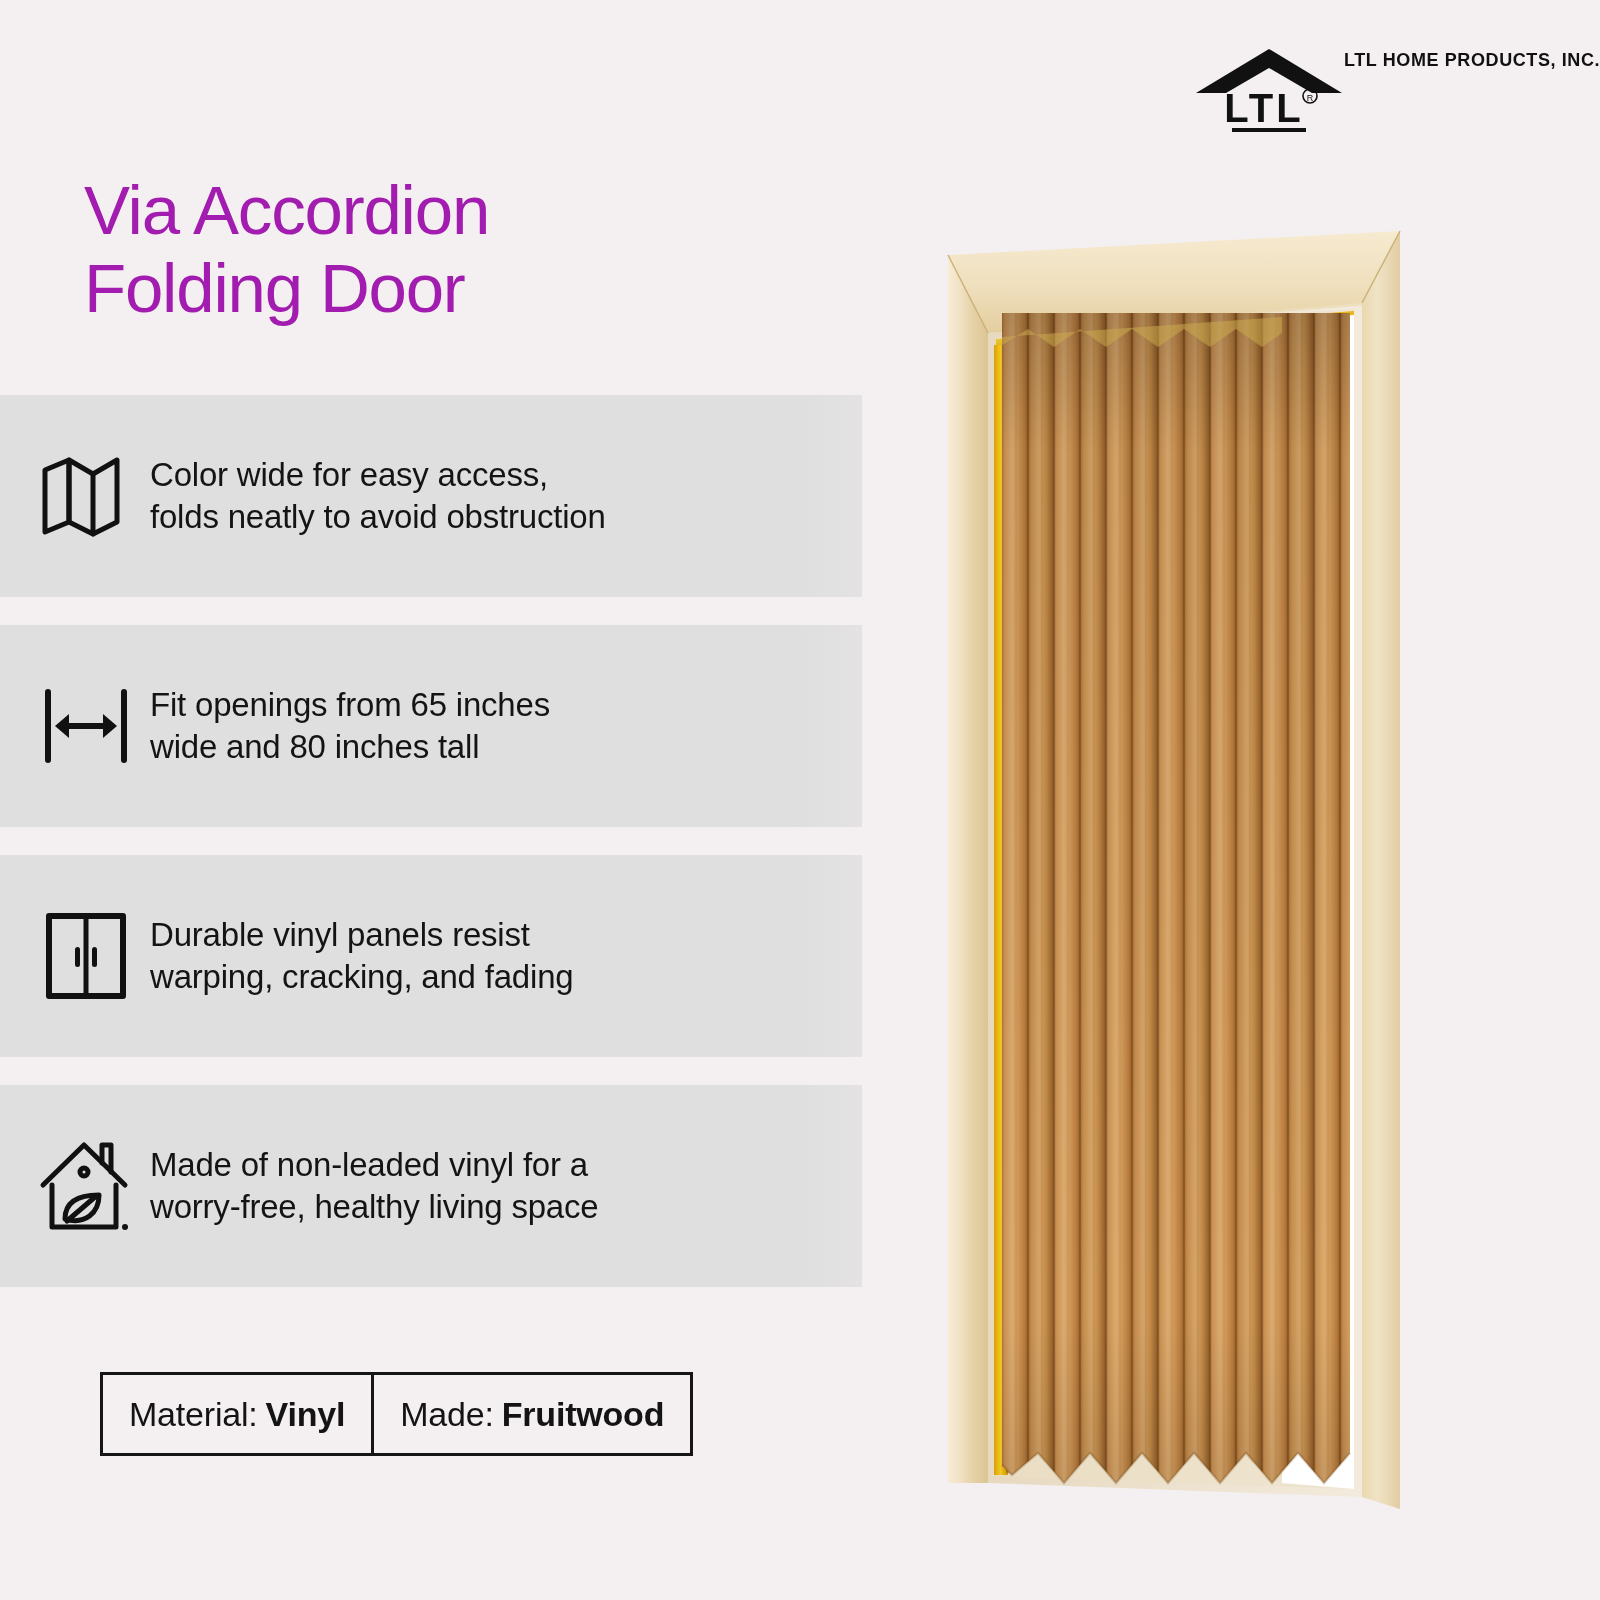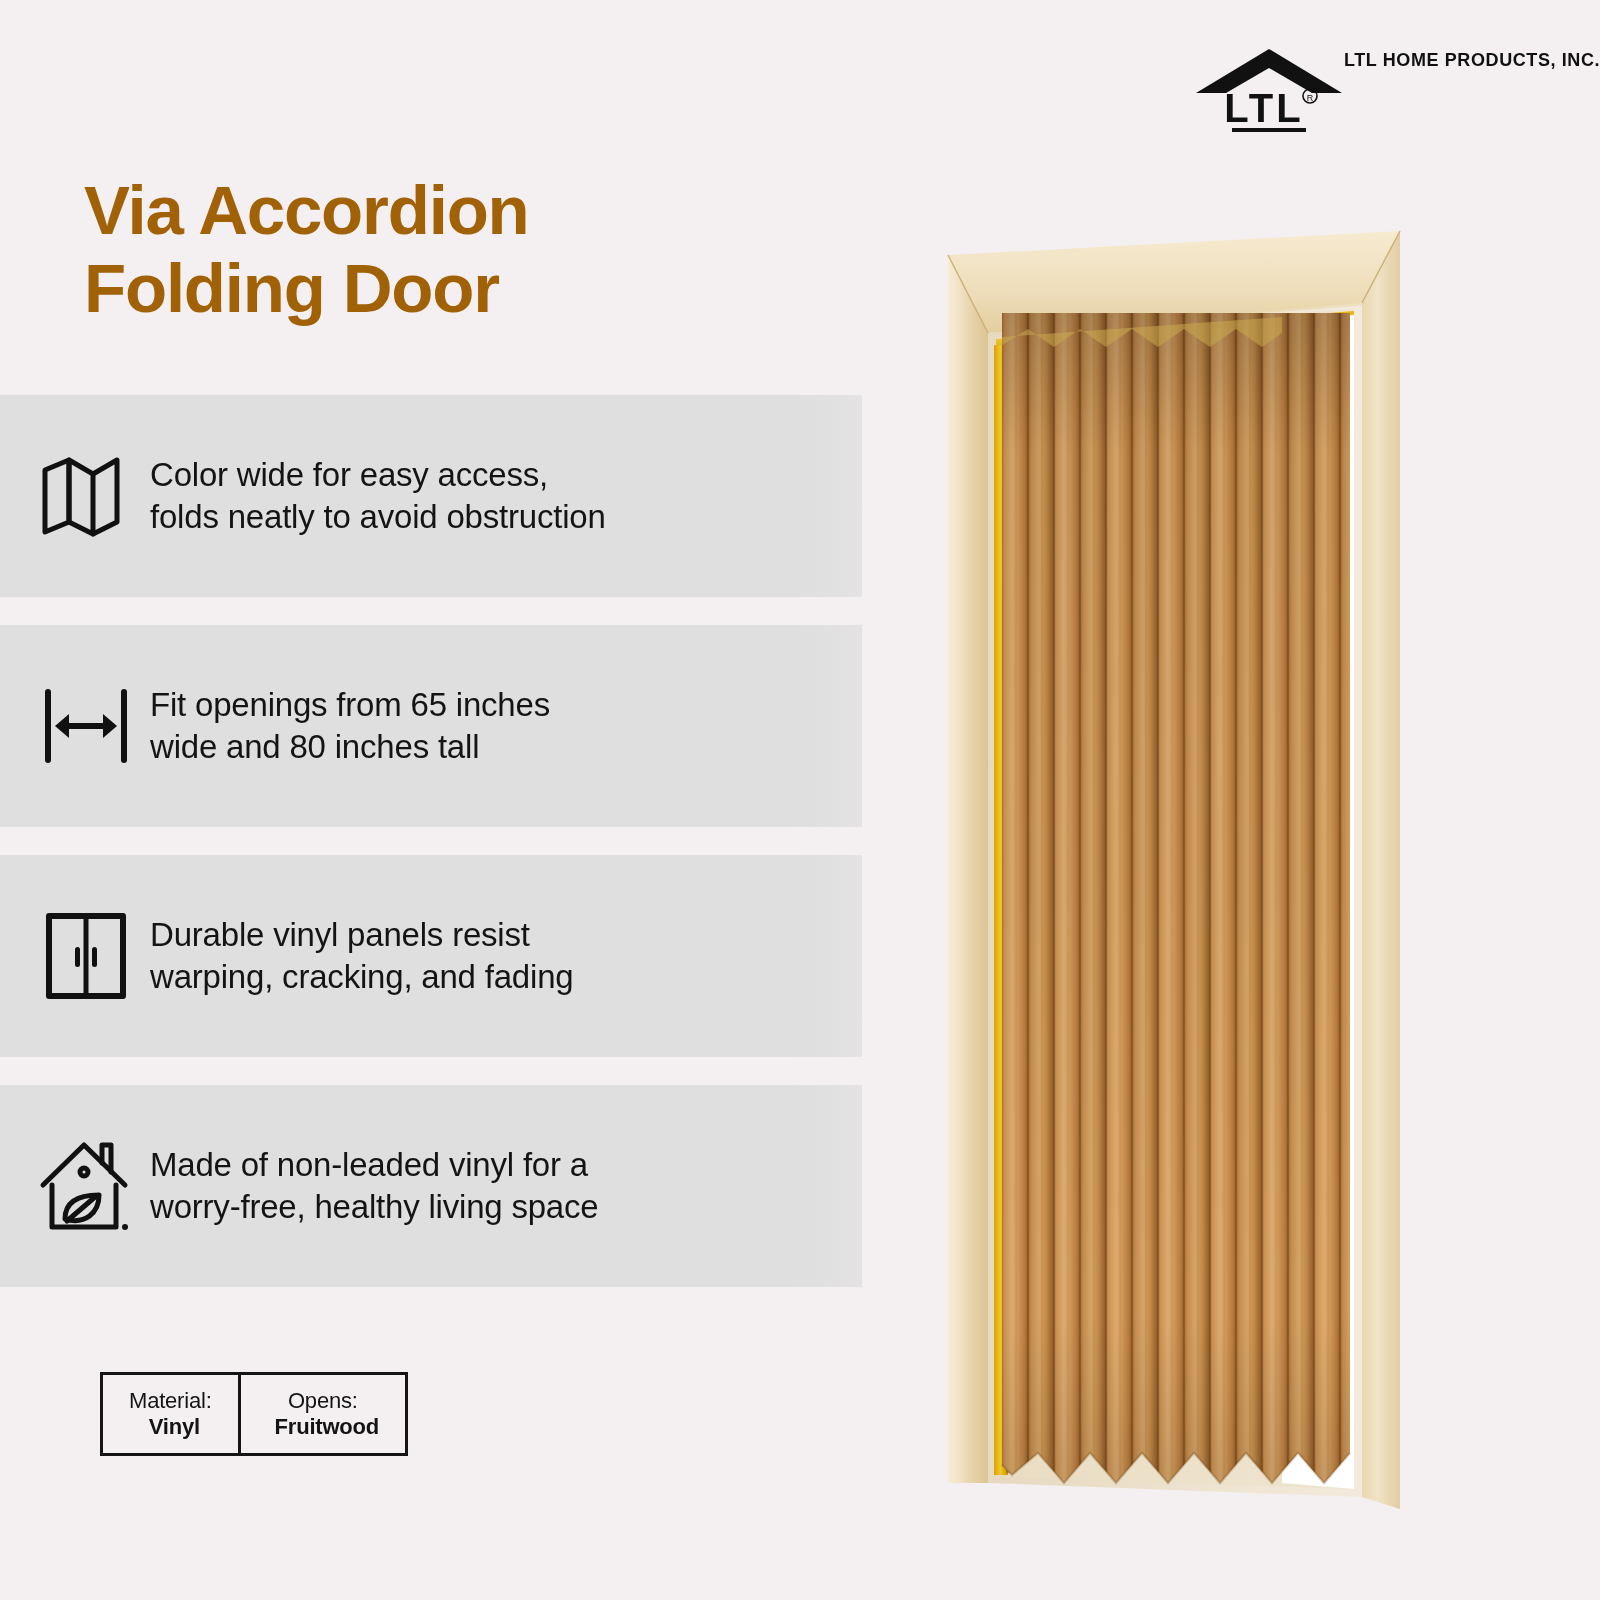--- a/index.html
+++ b/index.html
@@ -41,23 +41,23 @@
   }
 
   
   .headline {
     position: absolute;
     left: 84px;
     top: 172px;
     width: 700px;
     font-size: 69px;
     line-height: 1.13;
-    font-weight: 700;
+    font-weight: 400;
     letter-spacing: -1.2px;
-    color: #a16207;
+    color: #a21caf;
   }
 
   
   .features {
     position: absolute;
     left: 0;
     top: 395px;
     width: 862px;
   }
   .feature-row {
@@ -95,25 +95,24 @@
     display: flex;
     border: 3px solid #151515;
     box-sizing: border-box;
     background: #f4f0f1;
   }
   .spec-cell {
     display: flex;
     align-items: center;
     justify-content: center;
     padding: 11px 26px;
-    font-size: 22px;
+    font-size: 34px;
     color: #141414;
     white-space: nowrap;
     letter-spacing: -0.2px;
-    flex-direction: column;
   }
   .spec-cell + .spec-cell { border-left: 3px solid #151515; }
   .spec-cell b { font-weight: 700; padding-left: 8px; }
 
   
   .product {
     position: absolute;
     left: 930px;
     top: 225px;
     width: 560px;
@@ -225,21 +224,21 @@
   </div>
 
 </div>
 
 <div class="spec-box">
   <div class="spec-cell">
     <span>Material:</span>
     <b>Vinyl</b>
   </div>
   <div class="spec-cell">
-    <span>Opens:</span>
+    <span>Made:</span>
     <b>Fruitwood</b>
   </div>
 </div>
 
 <div class="product">
   <svg width="560" height="1285" viewBox="0 0 560 1285" aria-hidden="true">
     <defs>
 
       <linearGradient id="frameTop" x1="0" y1="0" x2="0" y2="1">
         <stop offset="0%" stop-color="#f6ead0"></stop>

